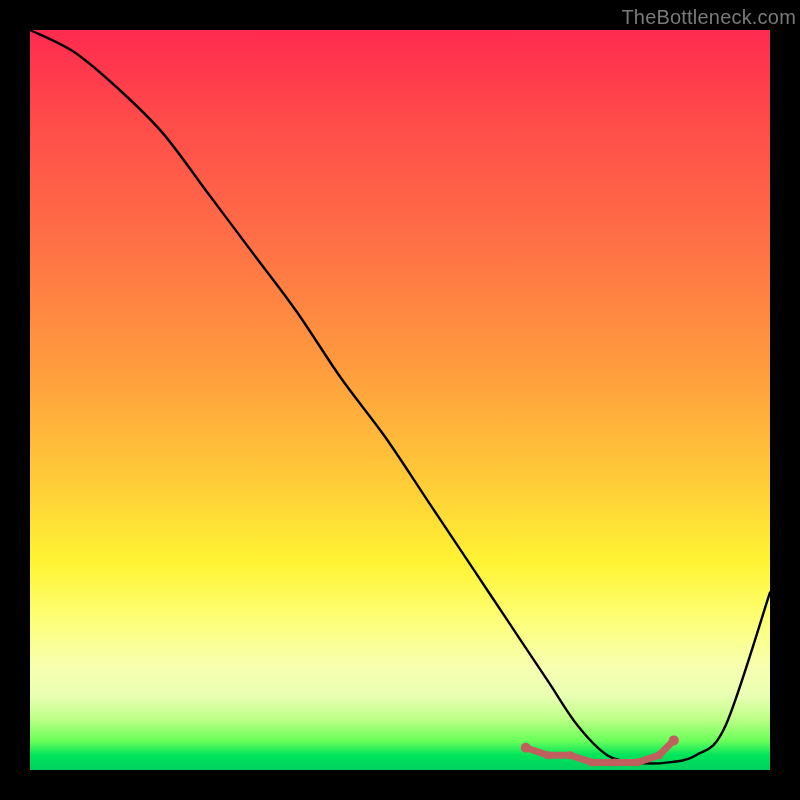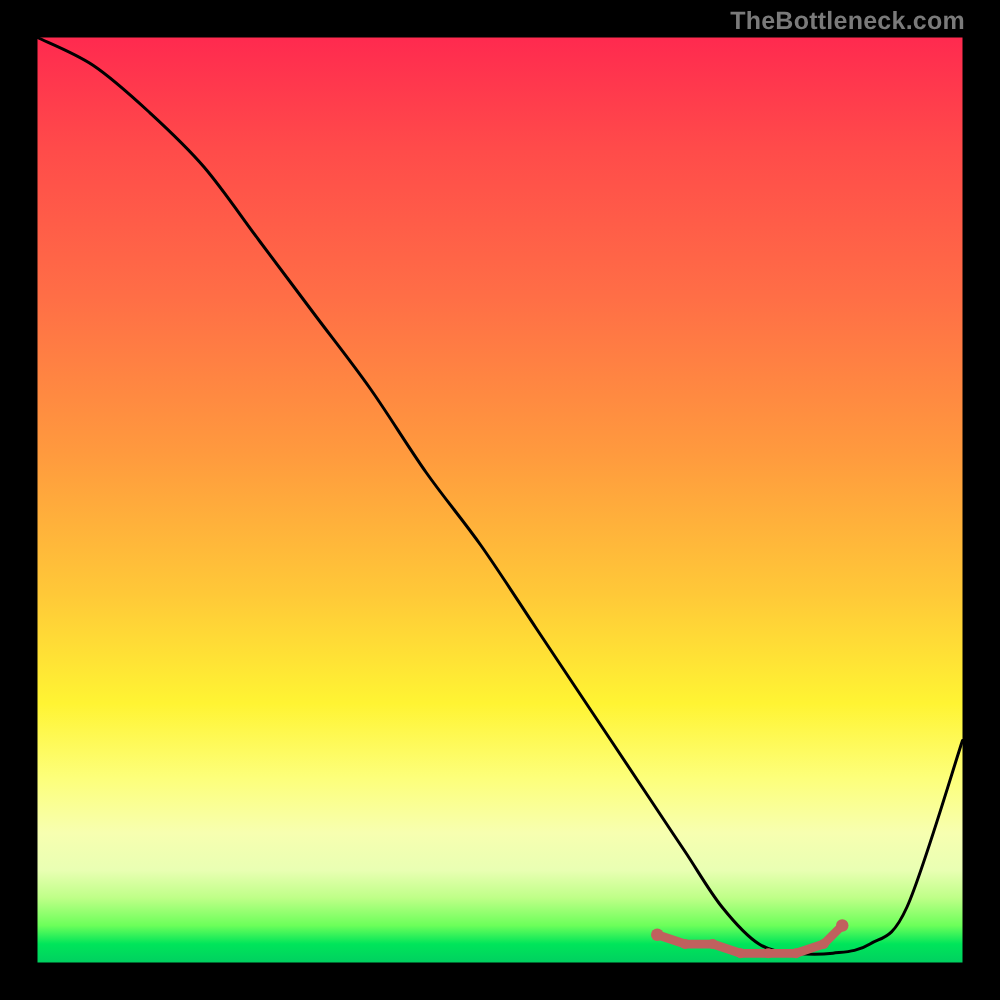--- a/index.html
+++ b/index.html
@@ -45,24 +45,24 @@
     position: absolute;
     left: 0;
     top: 0;
     width: 740px;
     height: 740px;
     overflow: visible;
   }
   .watermark {
     position: absolute;
     top: 6px;
-    right: 28px;
+    right: 4px;
     color: #7a7a7a;
     font-size: 20px;
-    font-weight: 700;
+    font-weight: 400;
     letter-spacing: 0.2px;
   }
 </style>
 </head>
 <body>
 
 <div class="frame">
 
   <div class="watermark">TheBottleneck.com</div>
 

